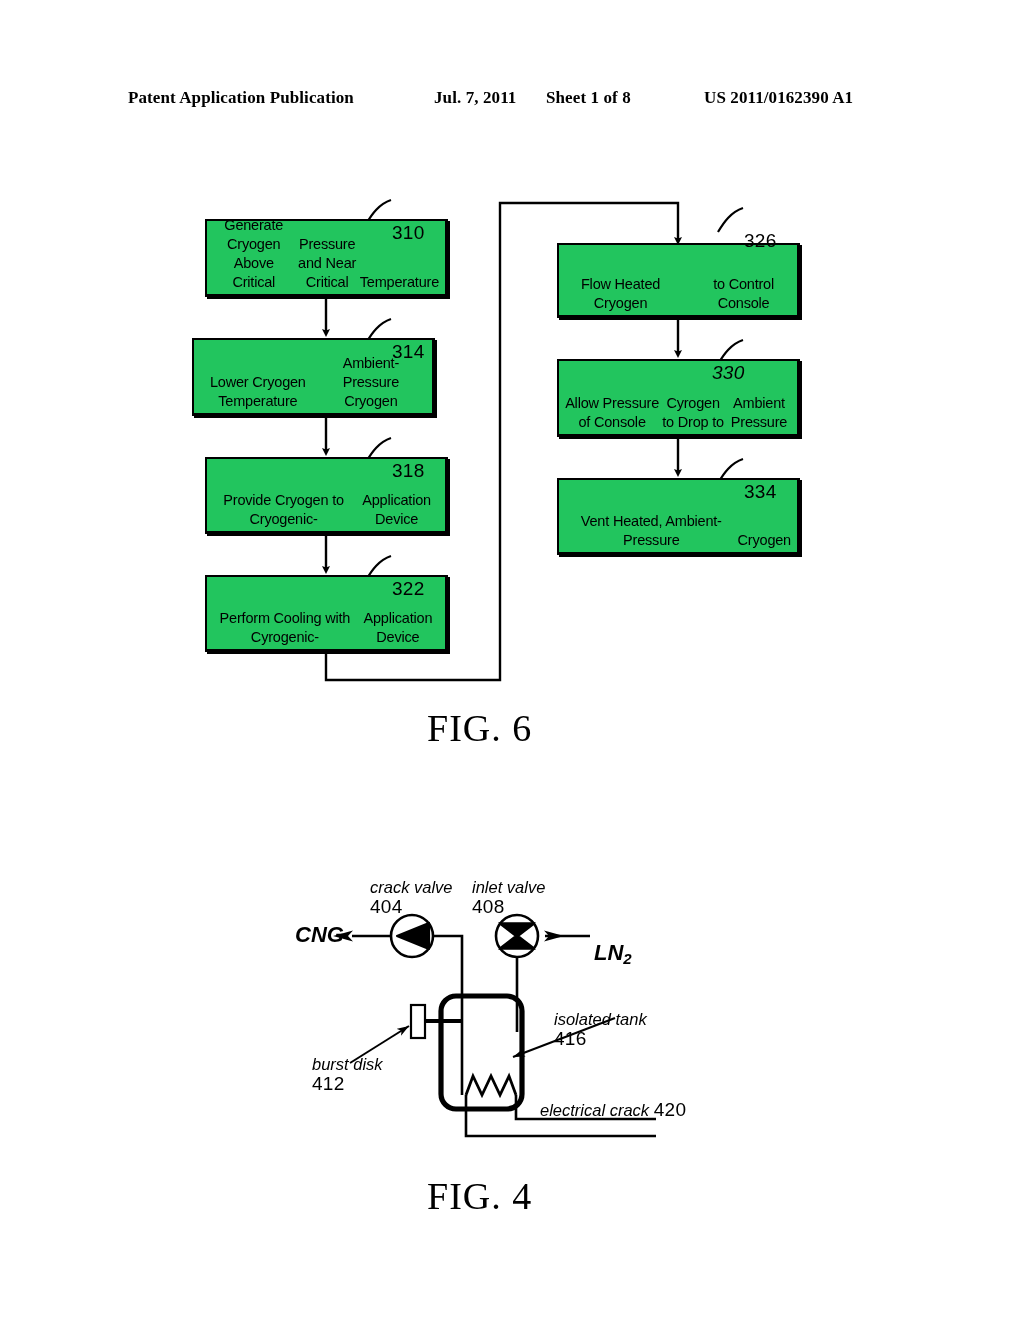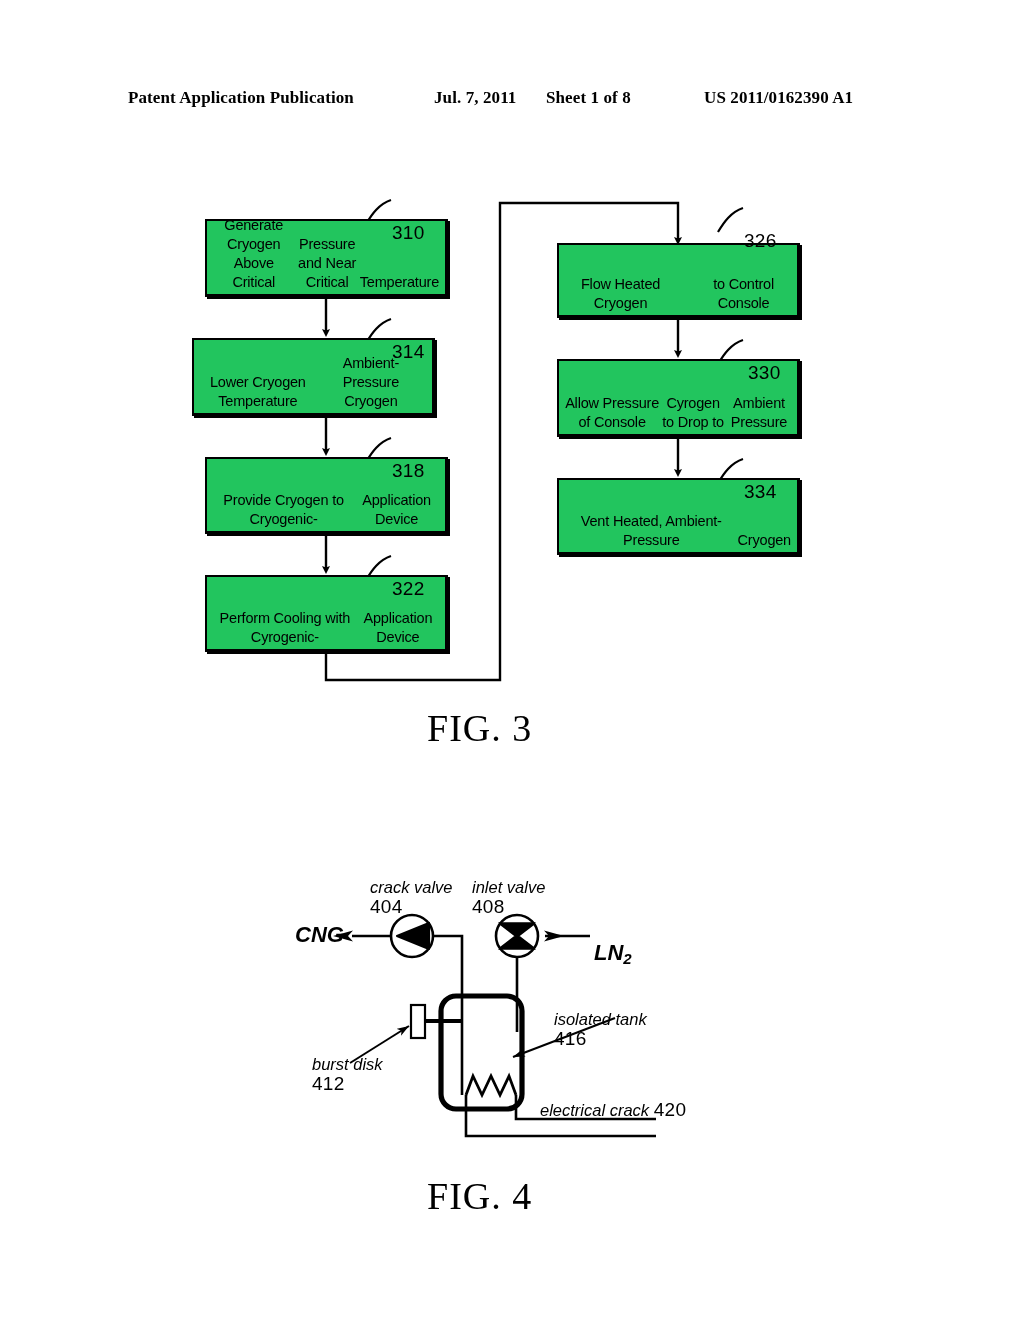--- a/index.html
+++ b/index.html
@@ -180,29 +180,29 @@
   <span>Flow Heated Cryogen</span>
   <span>to Control Console</span>
 </div>
 <div class="ref-num" style="left:744px; top:195px;">326</div>
 
 <div class="fc-box" style="left:557px; top:359px; width:243px; height:78px;">
   <span>Allow Pressure of Console</span>
   <span>Cyrogen to Drop to</span>
   <span>Ambient Pressure</span>
 </div>
-<div class="ref-num" style="left:748px; top:327px;">330</div>
+<div class="ref-num" style="left:712px; top:327px;font-style:italic;">330</div>
 
 <div class="fc-box" style="left:557px; top:478px; width:243px; height:77px;">
   <span>Vent Heated, Ambient-Pressure</span>
   <span>Cryogen</span>
 </div>
 <div class="ref-num" style="left:744px; top:446px;">334</div>
 
-<div class="fig-caption" style="left:427px; top:706px;">FIG. 3</div>
+<div class="fig-caption" style="left:427px; top:706px;">FIG. 6</div>
 
 <svg class="layer" width="1024" height="1320" viewBox="0 0 1024 1320">
   <defs>
     <marker id="arrowF4" markerWidth="22" markerHeight="12" refX="1" refY="6" orient="auto" markerUnits="userSpaceOnUse">
       <path d="M20,6 L0,0.6 L5,6 L0,11.4 Z" fill="#000"></path>
     </marker>
     <marker id="arrowLead" markerWidth="13" markerHeight="9" refX="12" refY="4.5" orient="auto" markerUnits="userSpaceOnUse">
       <path d="M0,0.4 L12,4.5 L0,8.6 L3.2,4.5 Z" fill="#000"></path>
     </marker>
   </defs>

